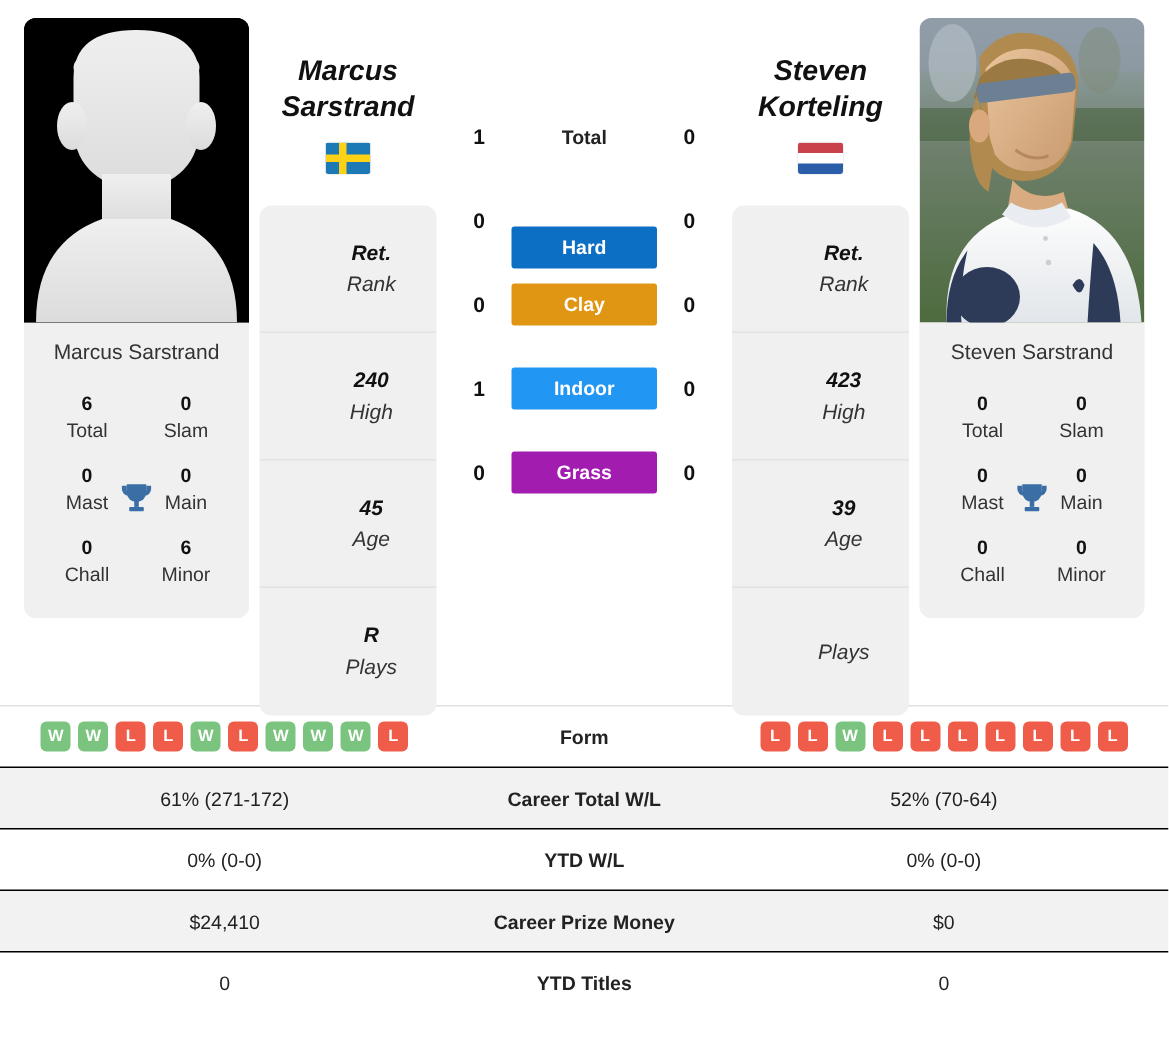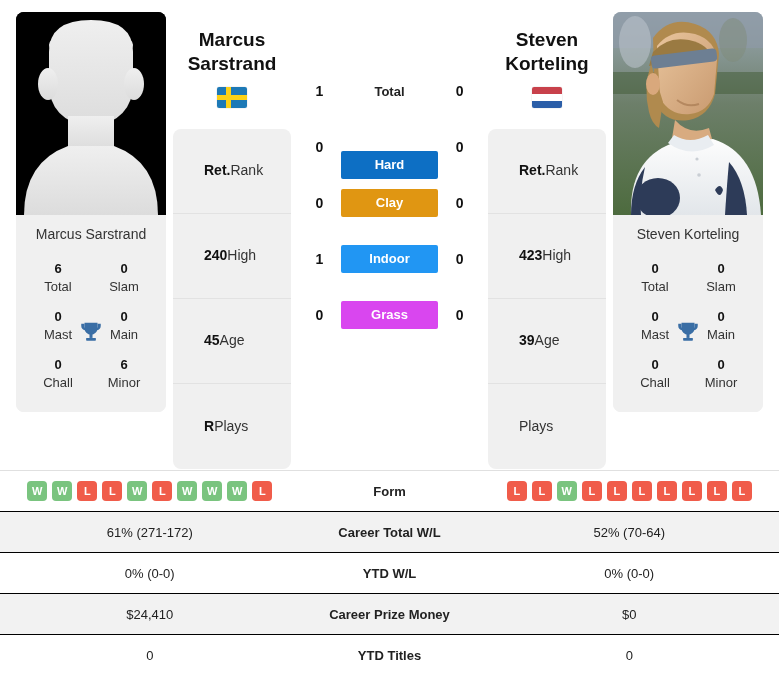--- a/index.html
+++ b/index.html
@@ -55,21 +55,21 @@
   .tstat .v { font-size: 13px; font-weight: bold; color: #111; line-height: 1.35; }
   .tstat .l { font-size: 13px; color: #333; line-height: 1.35; }
   .trophy-wrap {
     position: absolute;
     left: 50%; top: 50%;
     transform: translate(-50%, -48%);
     width: 26px; height: 26px;
   }
 
   
-  .info-col { width: 118px; flex: 0 0 118px; margin: 0 7px; }
+  .info-col { width: 118px; flex: 0 0 118px; margin: 8px 7px; font-style: italic; }
   .pname {
     text-align: center;
     font-size: 19px;
     font-weight: bold;
     line-height: 1.25;
     color: #111;
     padding-top: 16px;
   }
   .flag-wrap { display: flex; justify-content: center; margin-top: 11px; }
   .flag {
@@ -81,22 +81,23 @@
   }
   .rank-card {
     margin-top: 21px;
     background: #f0f0f0;
     border-radius: 8px;
     overflow: hidden;
   }
   .rank-cell {
     height: 85px;
     display: flex;
-    flex-direction: row;
+    flex-direction: column;
     align-items: center;
+    justify-content: center;
     border-bottom: 1px solid #e2e2e2;
     padding-left: 31px;
   }
   .rank-cell:last-child { border-bottom: none; }
   .rank-cell .v { font-size: 14px; font-weight: bold; color: #111; line-height: 1.5; min-height: 1px;}
   .rank-cell .v:empty { display: none; }
   .rank-cell .l { font-size: 14px; color: #333; line-height: 1.5; }
 
   
   .h2h-col {
@@ -309,21 +310,21 @@
         <div class="h2h-num">1</div>
         <div class="h2h-mid">
           <span class="surface" id="sf-indoor" style="background: rgb(33, 150, 243);">Indoor</span>
         </div>
         <div class="h2h-num">0</div>
       </div>
 
       <div class="h2h-row">
         <div class="h2h-num">0</div>
         <div class="h2h-mid">
-          <span class="surface" id="sf-grass" style="background: #d946ef;">Grass</span>
+          <span class="surface" id="sf-grass" style="background: #a21caf;">Grass</span>
         </div>
         <div class="h2h-num">0</div>
       </div>
 
     </div>
 
     <div class="info-col">
       <div class="pname">
         <span>Steven</span><br>
         <span>Korteling</span>
@@ -392,21 +393,21 @@
             <path d="M18 203 q-2 -56 42 -72 l40 -4 q44 14 48 76 z" fill="url(#shirt)"></path>
             <path d="M55 131 q22 16 46 2 l-6 -10 q-18 10 -34 0 z" fill="#e9edf1"></path>
             <path d="M18 203 q0 -30 14 -48 q-6 26 -4 48 z" fill="#2d3b58"></path>
             <path d="M116 150 q16 18 18 53 l-22 0 q2 -32 4 -53 z" fill="#2d3b58"></path>
             <ellipse cx="45" cy="186" rx="22" ry="20" fill="#2d3b58"></ellipse>
             <path d="M102 178 q5 -8 8 0 q-3 10 -8 0z" fill="#2d3b58"></path>
             <circle cx="86" cy="163" r="1.8" fill="#c9ced4"></circle>
             <circle cx="84" cy="147" r="1.6" fill="#c9ced4"></circle>
           </svg>
         </div>
-        <div class="photo-name">Steven Korteling</div>
+        <div class="photo-name">Steven Sarstrand</div>
         <div class="titles-grid">
           <div class="trophy-wrap">
             <svg viewBox="0 0 24 24" width="26" height="26" aria-hidden="true">
               <path d="M6 3h12v5a6 6 0 0 1-12 0V3z" fill="#3A6EA5"></path>
               <path d="M6 4H3v2a4 4 0 0 0 4 4V8.5A3 3 0 0 1 6 7V4z" fill="#3A6EA5"></path>
               <path d="M18 4h3v2a4 4 0 0 1-4 4V8.5A3 3 0 0 0 18 7V4z" fill="#3A6EA5"></path>
               <rect x="10.6" y="13" width="2.8" height="4" fill="#3A6EA5"></rect>
               <rect x="7.5" y="17" width="9" height="2.6" rx="0.6" fill="#3A6EA5"></rect>
             </svg>
           </div>

